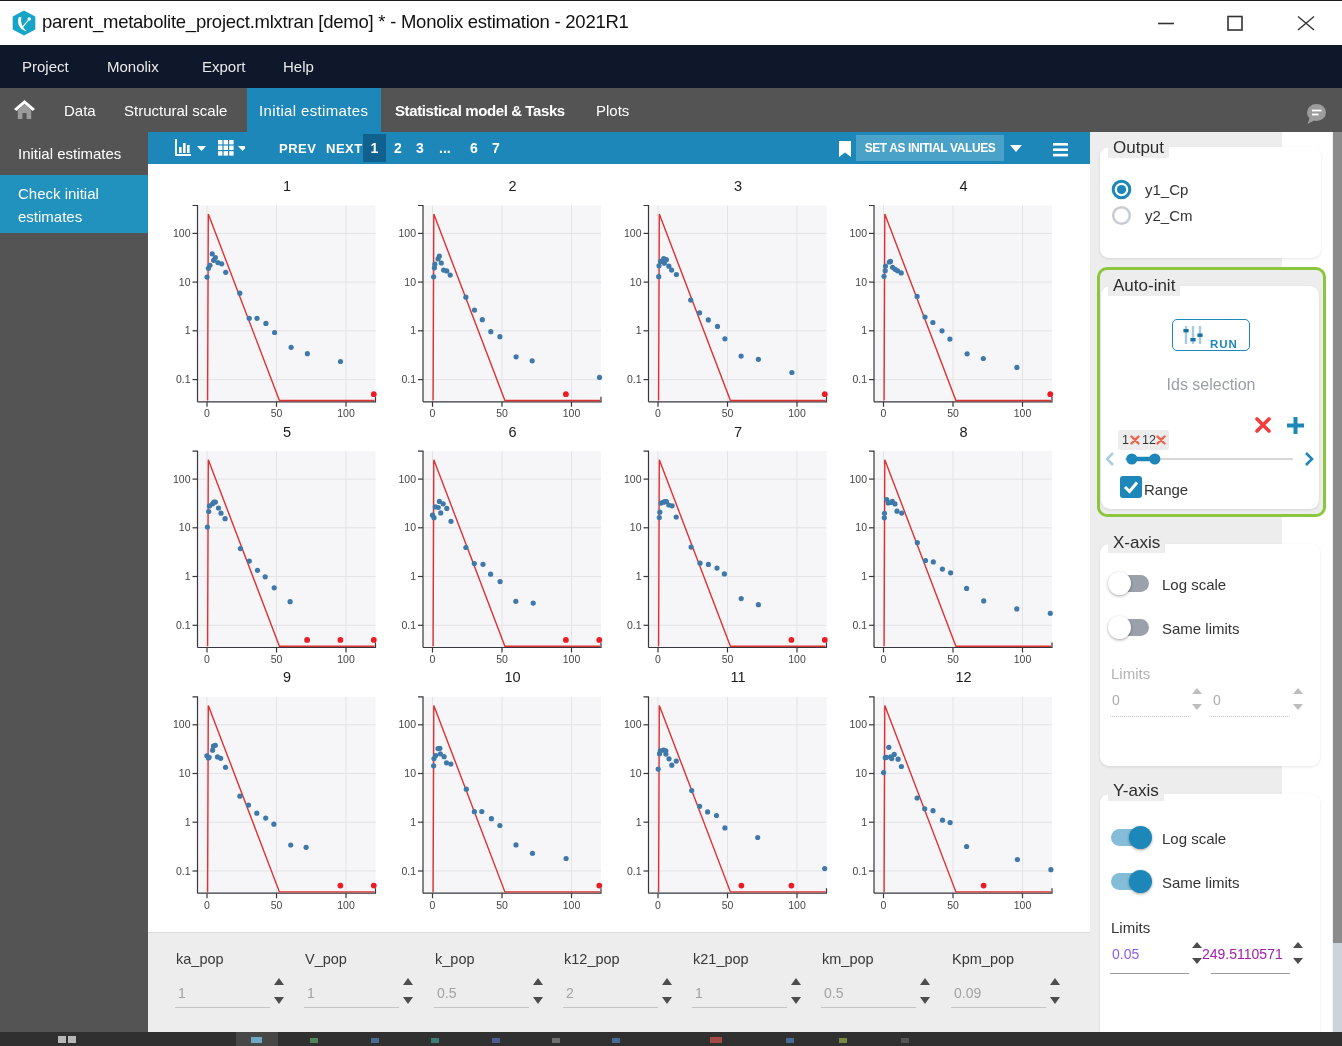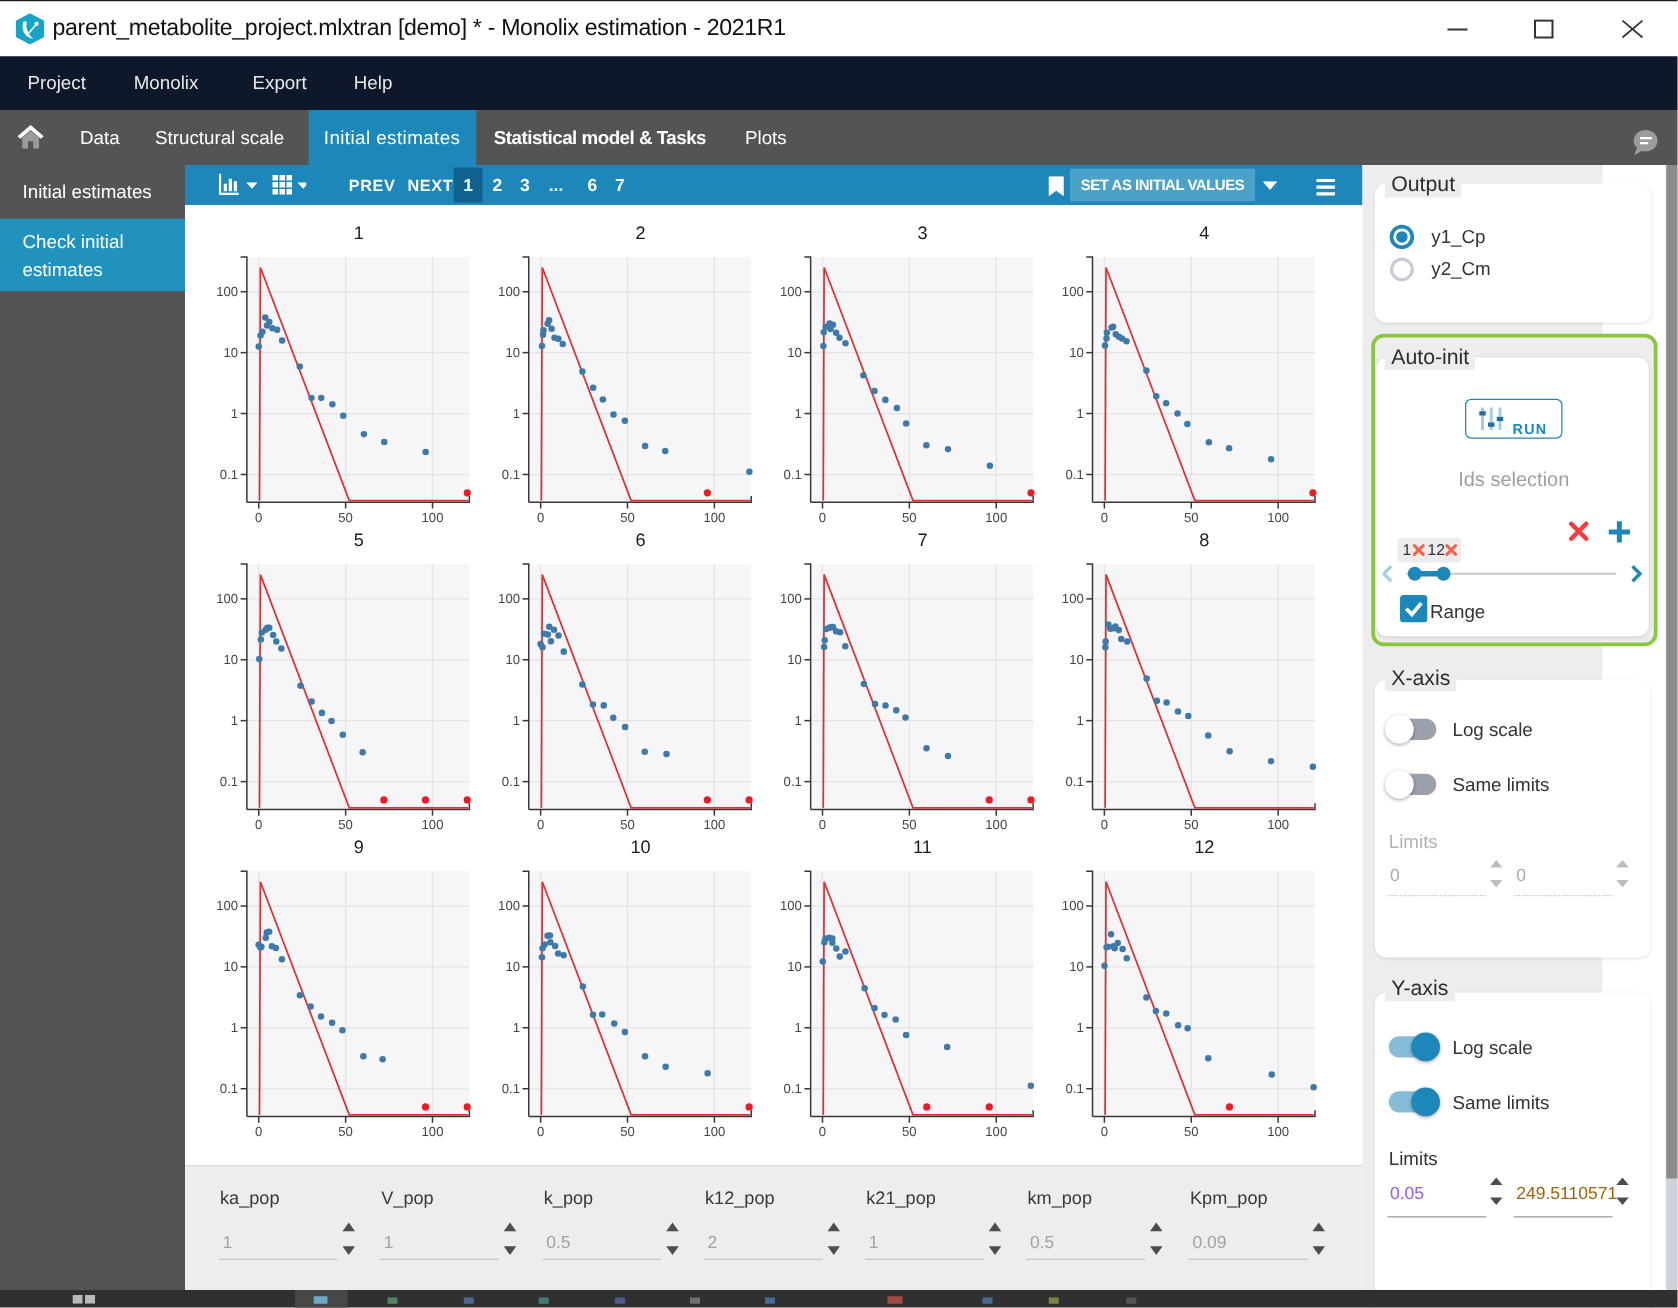--- a/index.html
+++ b/index.html
@@ -845,21 +845,21 @@
       <div class="knob" style="left:18px; background:#1e87ba;"></div>
     </div>
   <div class="ctl-label" style="left:72px; top:742px;">Same limits</div>
   <div class="ctl-label" style="left:21px; top:787px;">Limits</div>
   <div class="ginput" style="left:22px; top:814px; color:#8b5cf6;">0.05</div>
   <div class="abs" style="left:20px; top:841px; width:79px; border-bottom:1.5px solid #9a9a9a; z-index:2;"></div>
   <svg class="abs" style="left:101px; top:809px; z-index:2;" width="12" height="24" viewBox="0 0 12 24">
       <path d="M6 1 L11 7 L1 7 Z" fill="#4d4d4d"></path>
       <path d="M1 17 L11 17 L6 23 Z" fill="#4d4d4d"></path>
     </svg>
-  <div class="ginput" style="left:123px; top:814px; color:#a16207;">249.5110571</div>
+  <div class="ginput" style="left:112px; top:814px; color:#a21caf;">249.5110571</div>
   <div class="abs" style="left:121px; top:841px; width:79px; border-bottom:1.5px solid #9a9a9a; z-index:2;"></div>
   <svg class="abs" style="left:202px; top:809px; z-index:2;" width="12" height="24" viewBox="0 0 12 24">
       <path d="M6 1 L11 7 L1 7 Z" fill="#4d4d4d"></path>
       <path d="M1 17 L11 17 L6 23 Z" fill="#4d4d4d"></path>
     </svg>
 </div>
 <div class="abs sbar">
     <div class="sthumb"></div>
     <div class="strack2"></div>
   </div>

